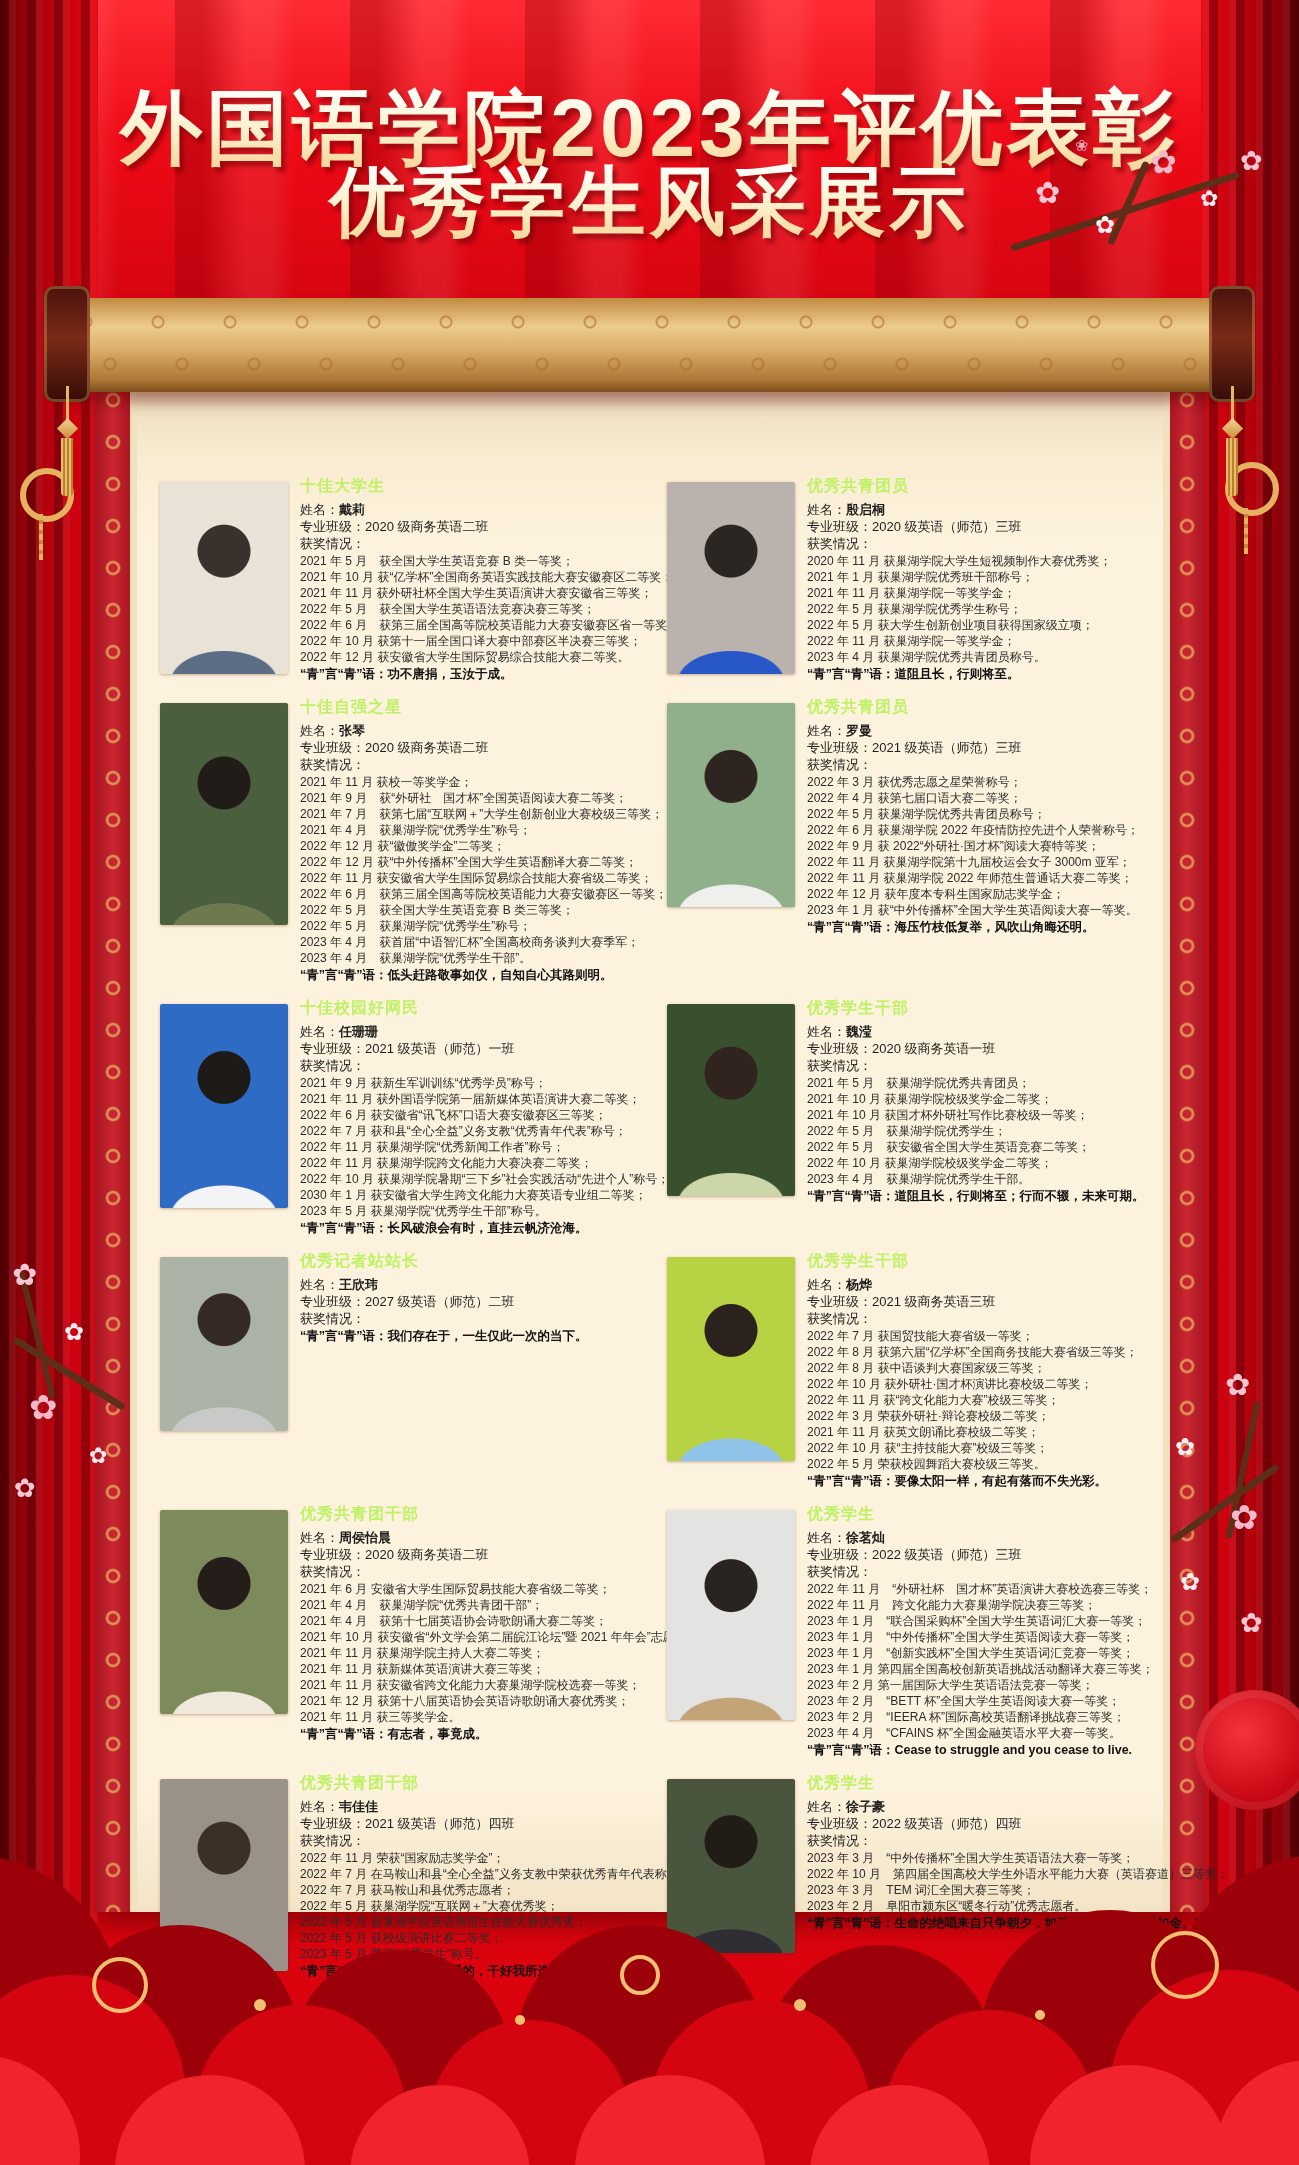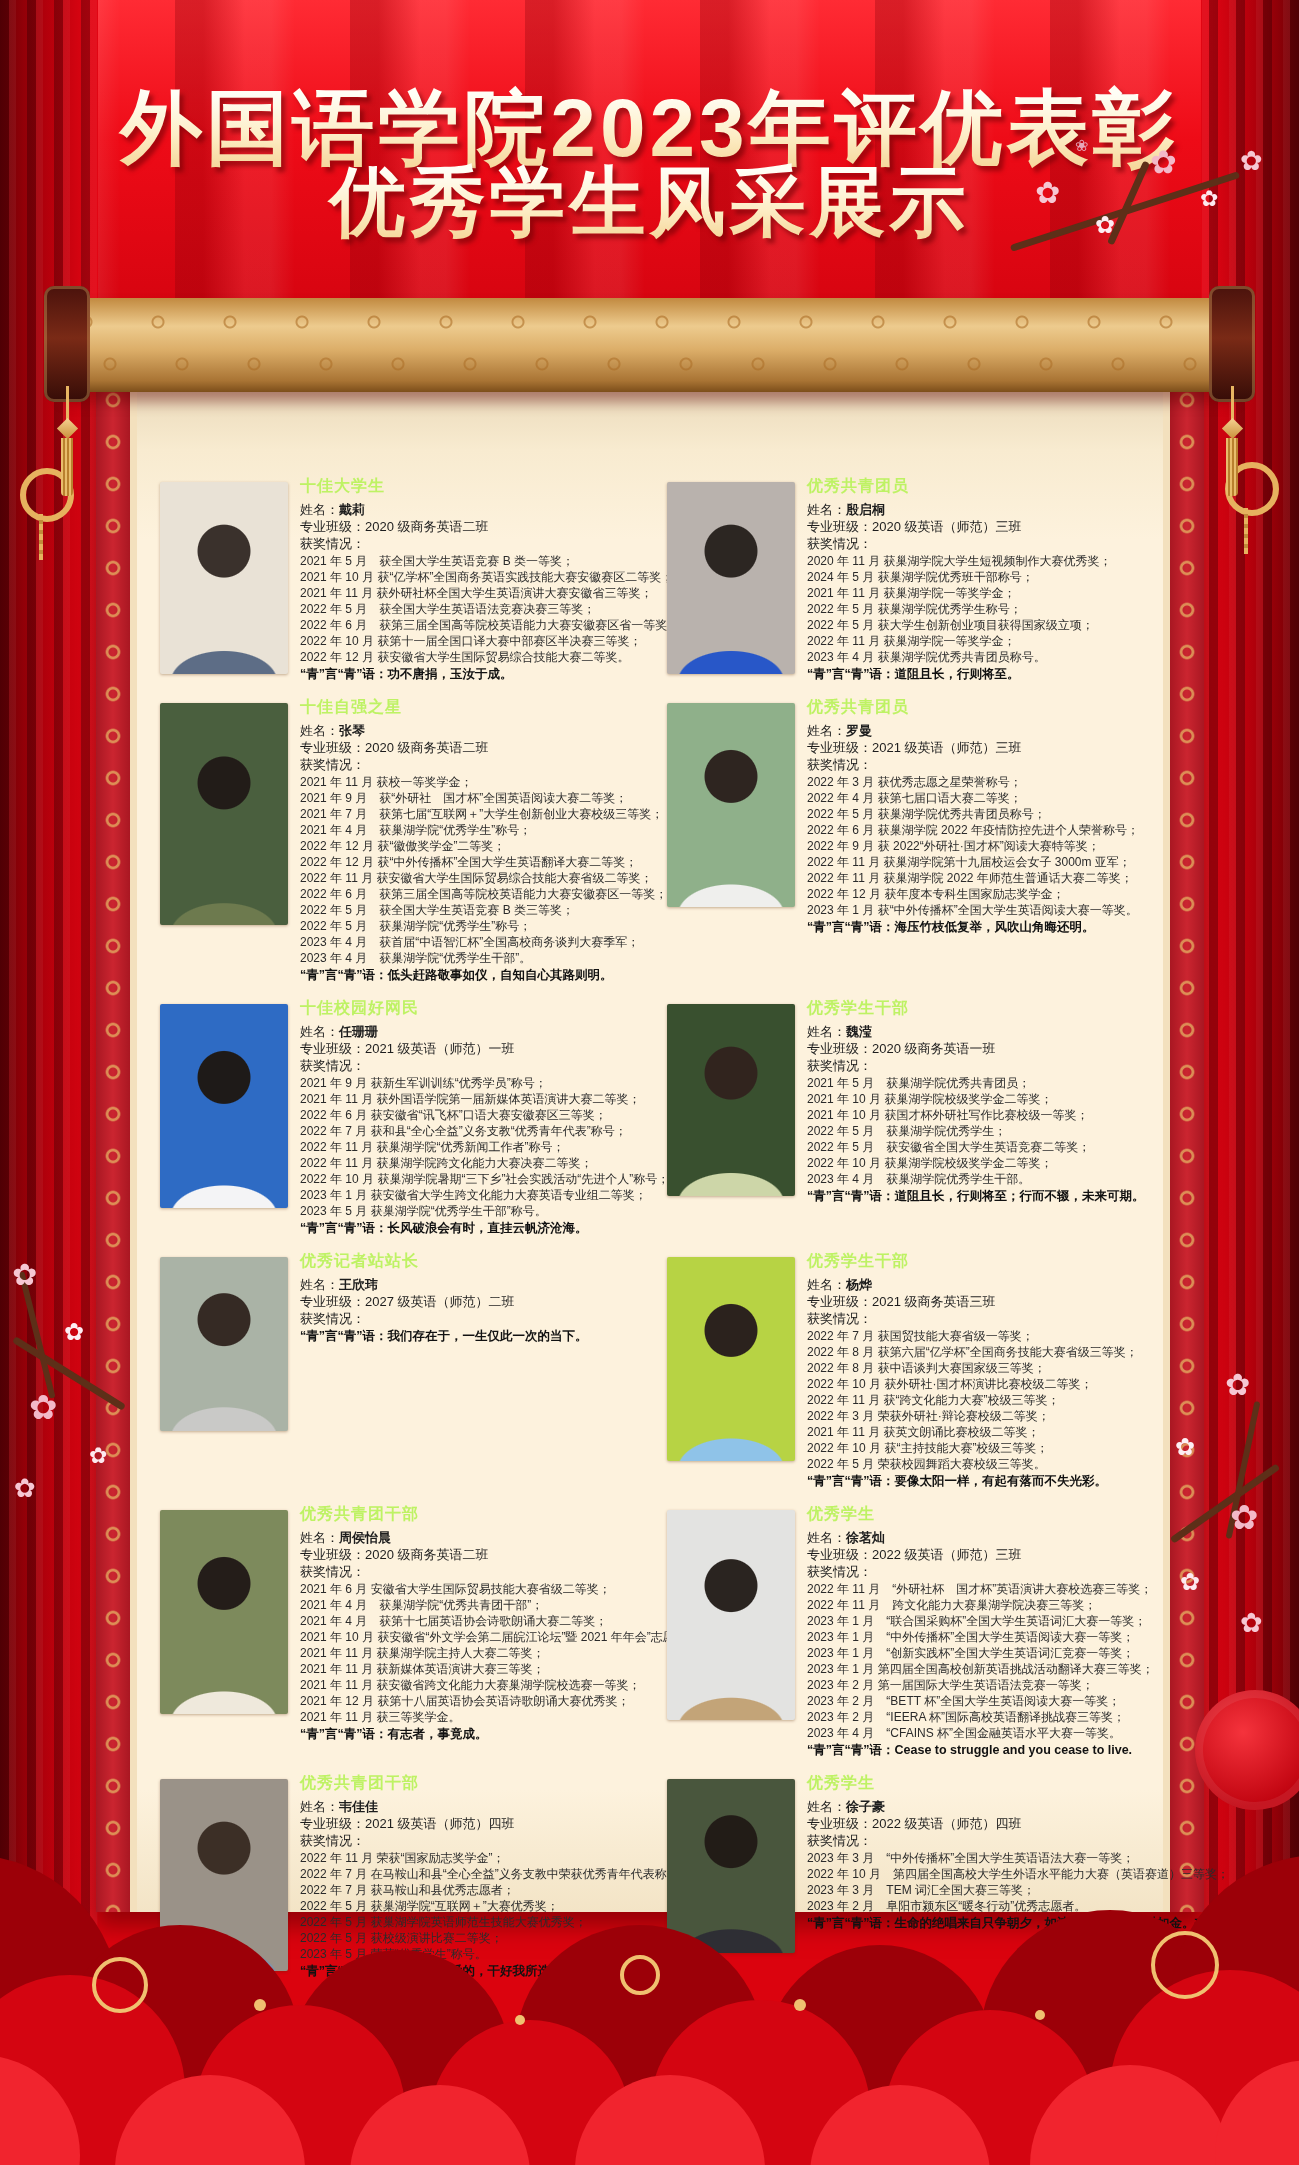--- a/index.html
+++ b/index.html
@@ -196,21 +196,21 @@
 
   <article class="student">
     <div class="photo" style="--pbg: #b9b2ad; --phair: #2c2622; --pbody: #2857c8; height: 192px;"></div>
     <div class="info">
       <h3 class="category">优秀共青团员</h3>
       <div class="field"><span class="lbl">姓名：</span><span class="val">殷启桐</span></div>
       <div class="field"><span class="lbl">专业班级：</span><span class="soft">2020 级英语（师范）三班</span></div>
       <div class="field"><span class="lbl">获奖情况：</span></div>
       <div class="awards">
           <div class="award-line">2020 年 11 月 获巢湖学院大学生短视频制作大赛优秀奖；</div>
-          <div class="award-line">2024 年 5 月 获巢湖学院优秀班干部称号；</div>
+          <div class="award-line">2021 年 1 月 获巢湖学院优秀班干部称号；</div>
           <div class="award-line">2021 年 11 月 获巢湖学院一等奖学金；</div>
           <div class="award-line">2022 年 5 月 获巢湖学院优秀学生称号；</div>
           <div class="award-line">2022 年 5 月 获大学生创新创业项目获得国家级立项；</div>
           <div class="award-line">2022 年 11 月 获巢湖学院一等奖学金；</div>
           <div class="award-line">2023 年 4 月 获巢湖学院优秀共青团员称号。</div>
         </div>
       <div class="quote"><span class="q-lbl">“青”言“青”语：</span><span>道阻且长，行则将至。</span></div>
     </div>
   </article>
 
@@ -269,21 +269,21 @@
       <div class="field"><span class="lbl">专业班级：</span><span class="soft">2021 级英语（师范）一班</span></div>
       <div class="field"><span class="lbl">获奖情况：</span></div>
       <div class="awards">
           <div class="award-line">2021 年 9 月 获新生军训训练“优秀学员”称号；</div>
           <div class="award-line">2021 年 11 月 获外国语学院第一届新媒体英语演讲大赛二等奖；</div>
           <div class="award-line">2022 年 6 月 获安徽省“讯飞杯”口语大赛安徽赛区三等奖；</div>
           <div class="award-line">2022 年 7 月 获和县“全心全益”义务支教“优秀青年代表”称号；</div>
           <div class="award-line">2022 年 11 月 获巢湖学院“优秀新闻工作者”称号；</div>
           <div class="award-line">2022 年 11 月 获巢湖学院跨文化能力大赛决赛二等奖；</div>
           <div class="award-line">2022 年 10 月 获巢湖学院暑期“三下乡”社会实践活动“先进个人”称号；</div>
-          <div class="award-line">2023 年 1 月 获安徽省大学生跨文化能力大赛英语专业组二等奖；</div>
+          <div class="award-line">2030 年 1 月 获安徽省大学生跨文化能力大赛英语专业组二等奖；</div>
           <div class="award-line">2023 年 5 月 获巢湖学院“优秀学生干部”称号。</div>
         </div>
       <div class="quote"><span class="q-lbl">“青”言“青”语：</span><span>长风破浪会有时，直挂云帆济沧海。</span></div>
     </div>
   </article>
 
   <article class="student">
     <div class="photo" style="--pbg: #39502f; --phair: #31241e; --pbody: #cdd6a8; height: 192px;"></div>
     <div class="info">
       <h3 class="category">优秀学生干部</h3>

